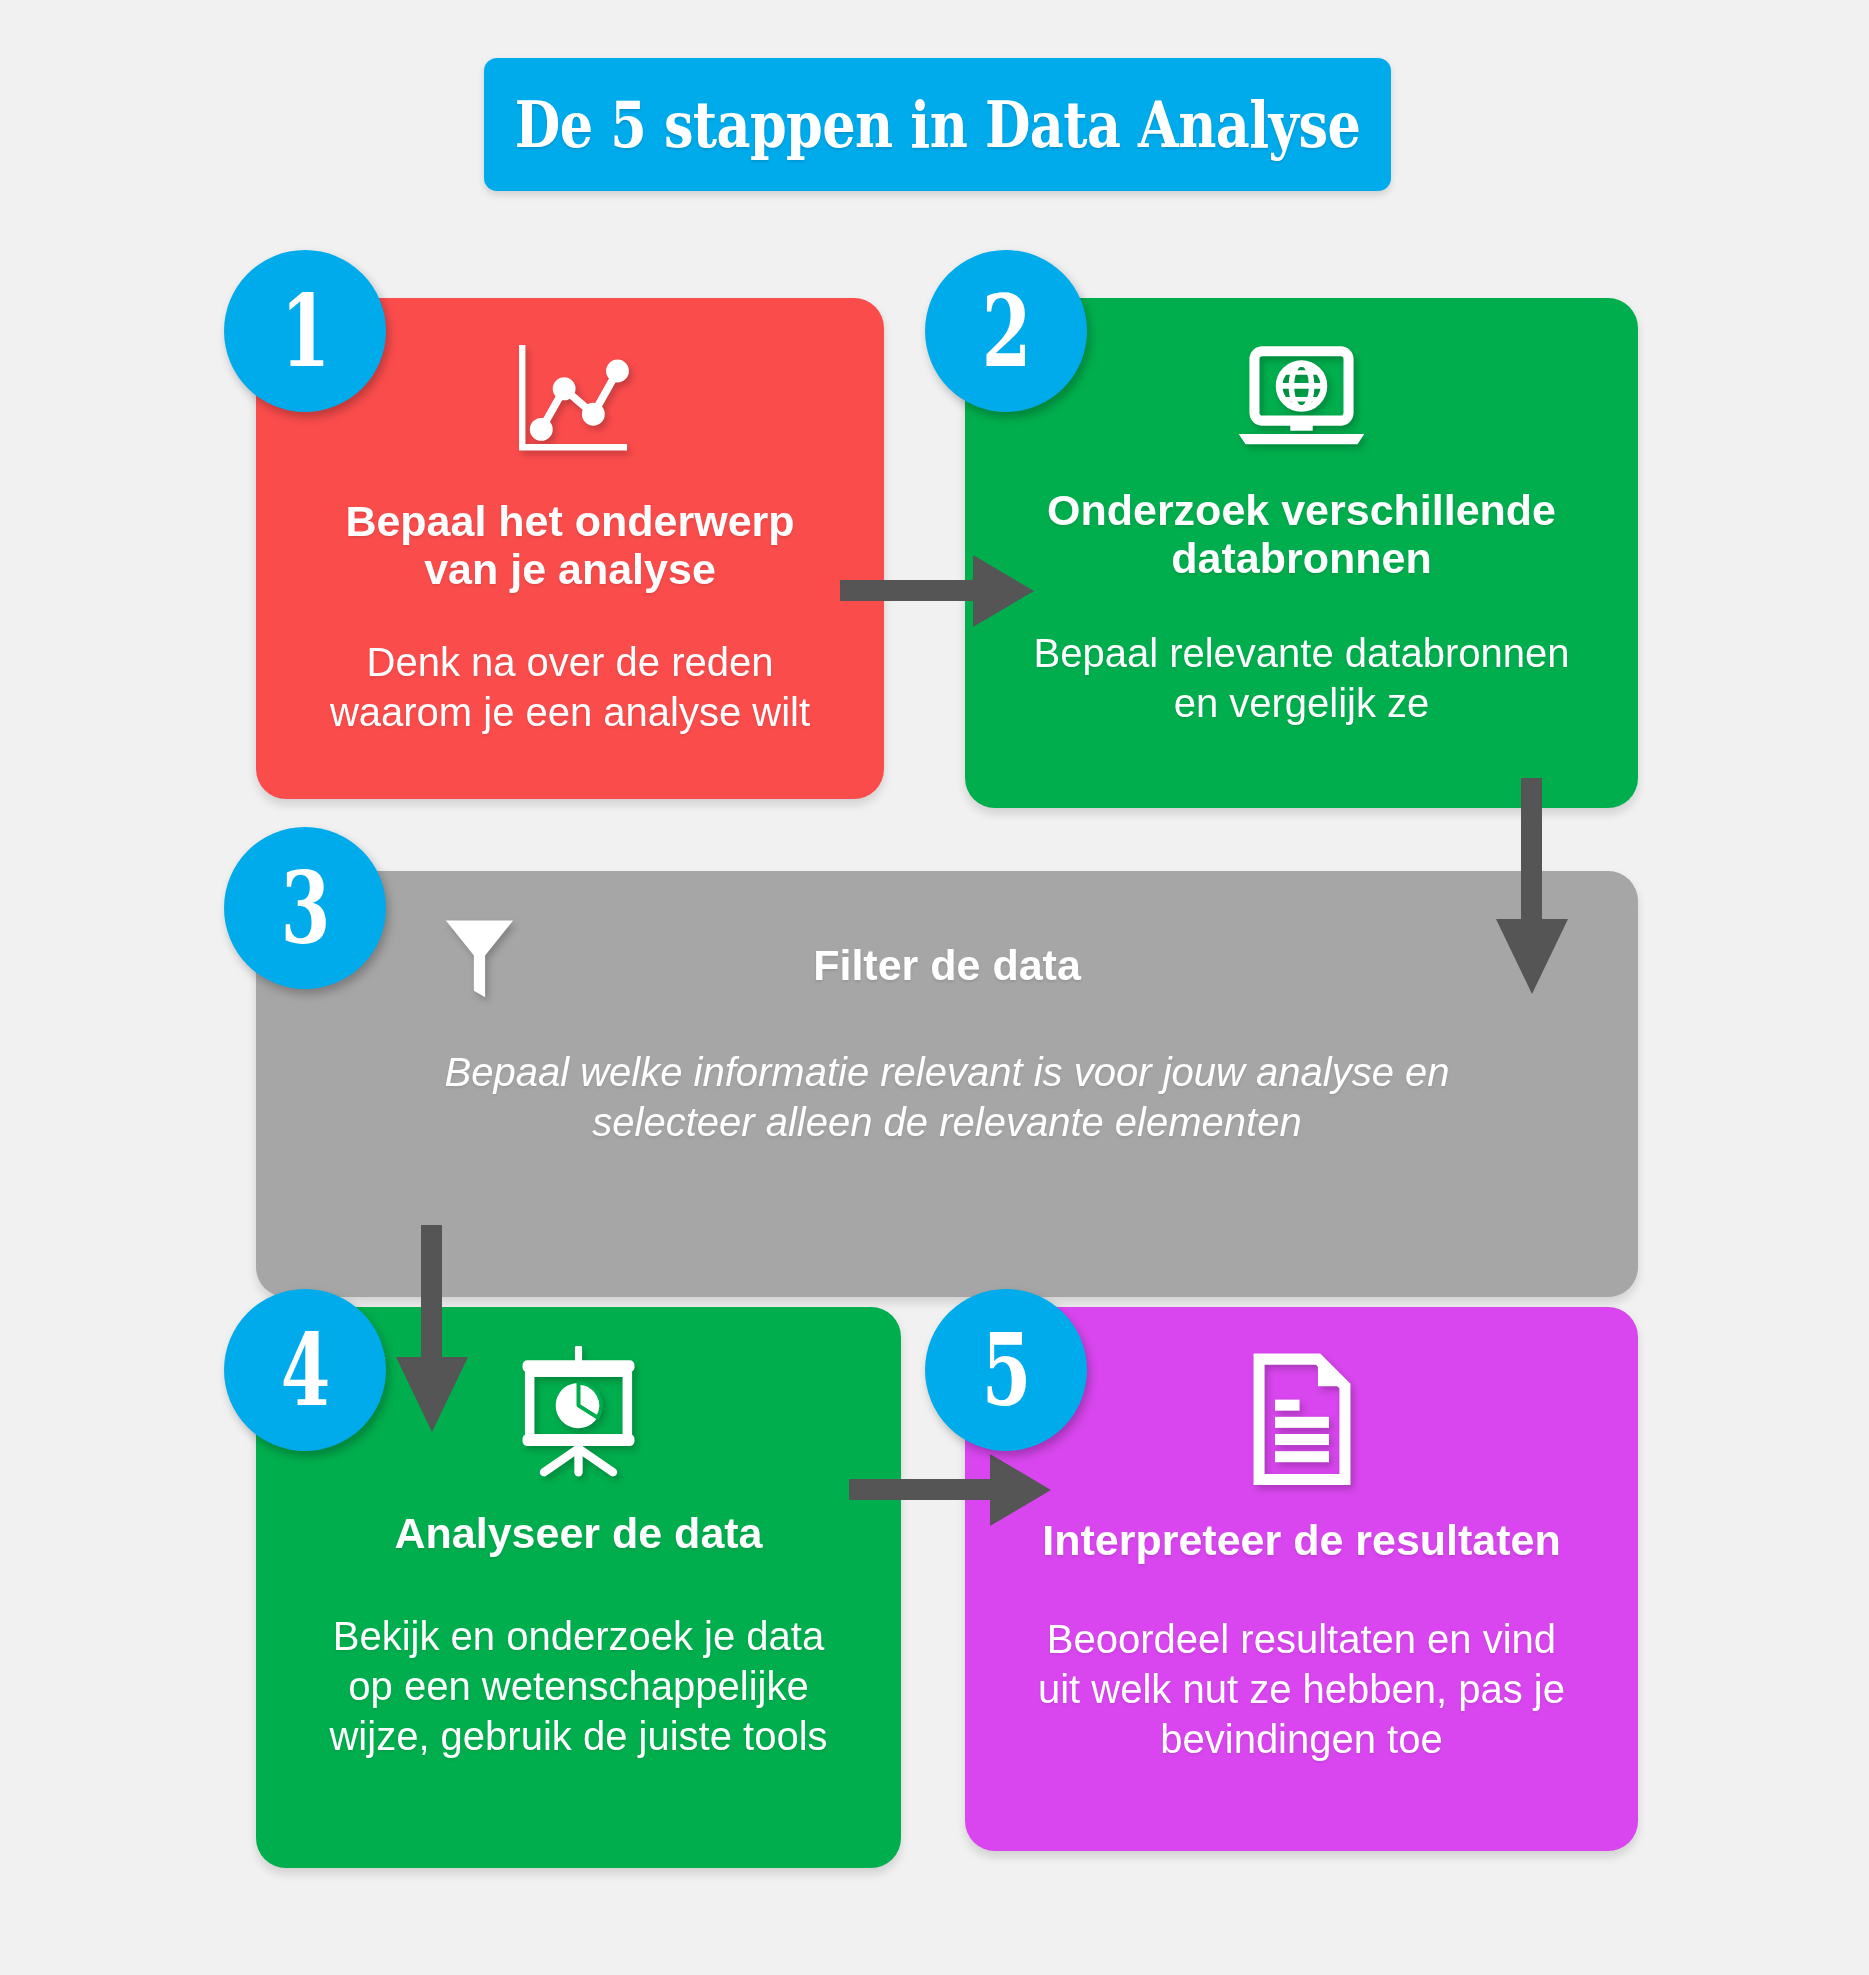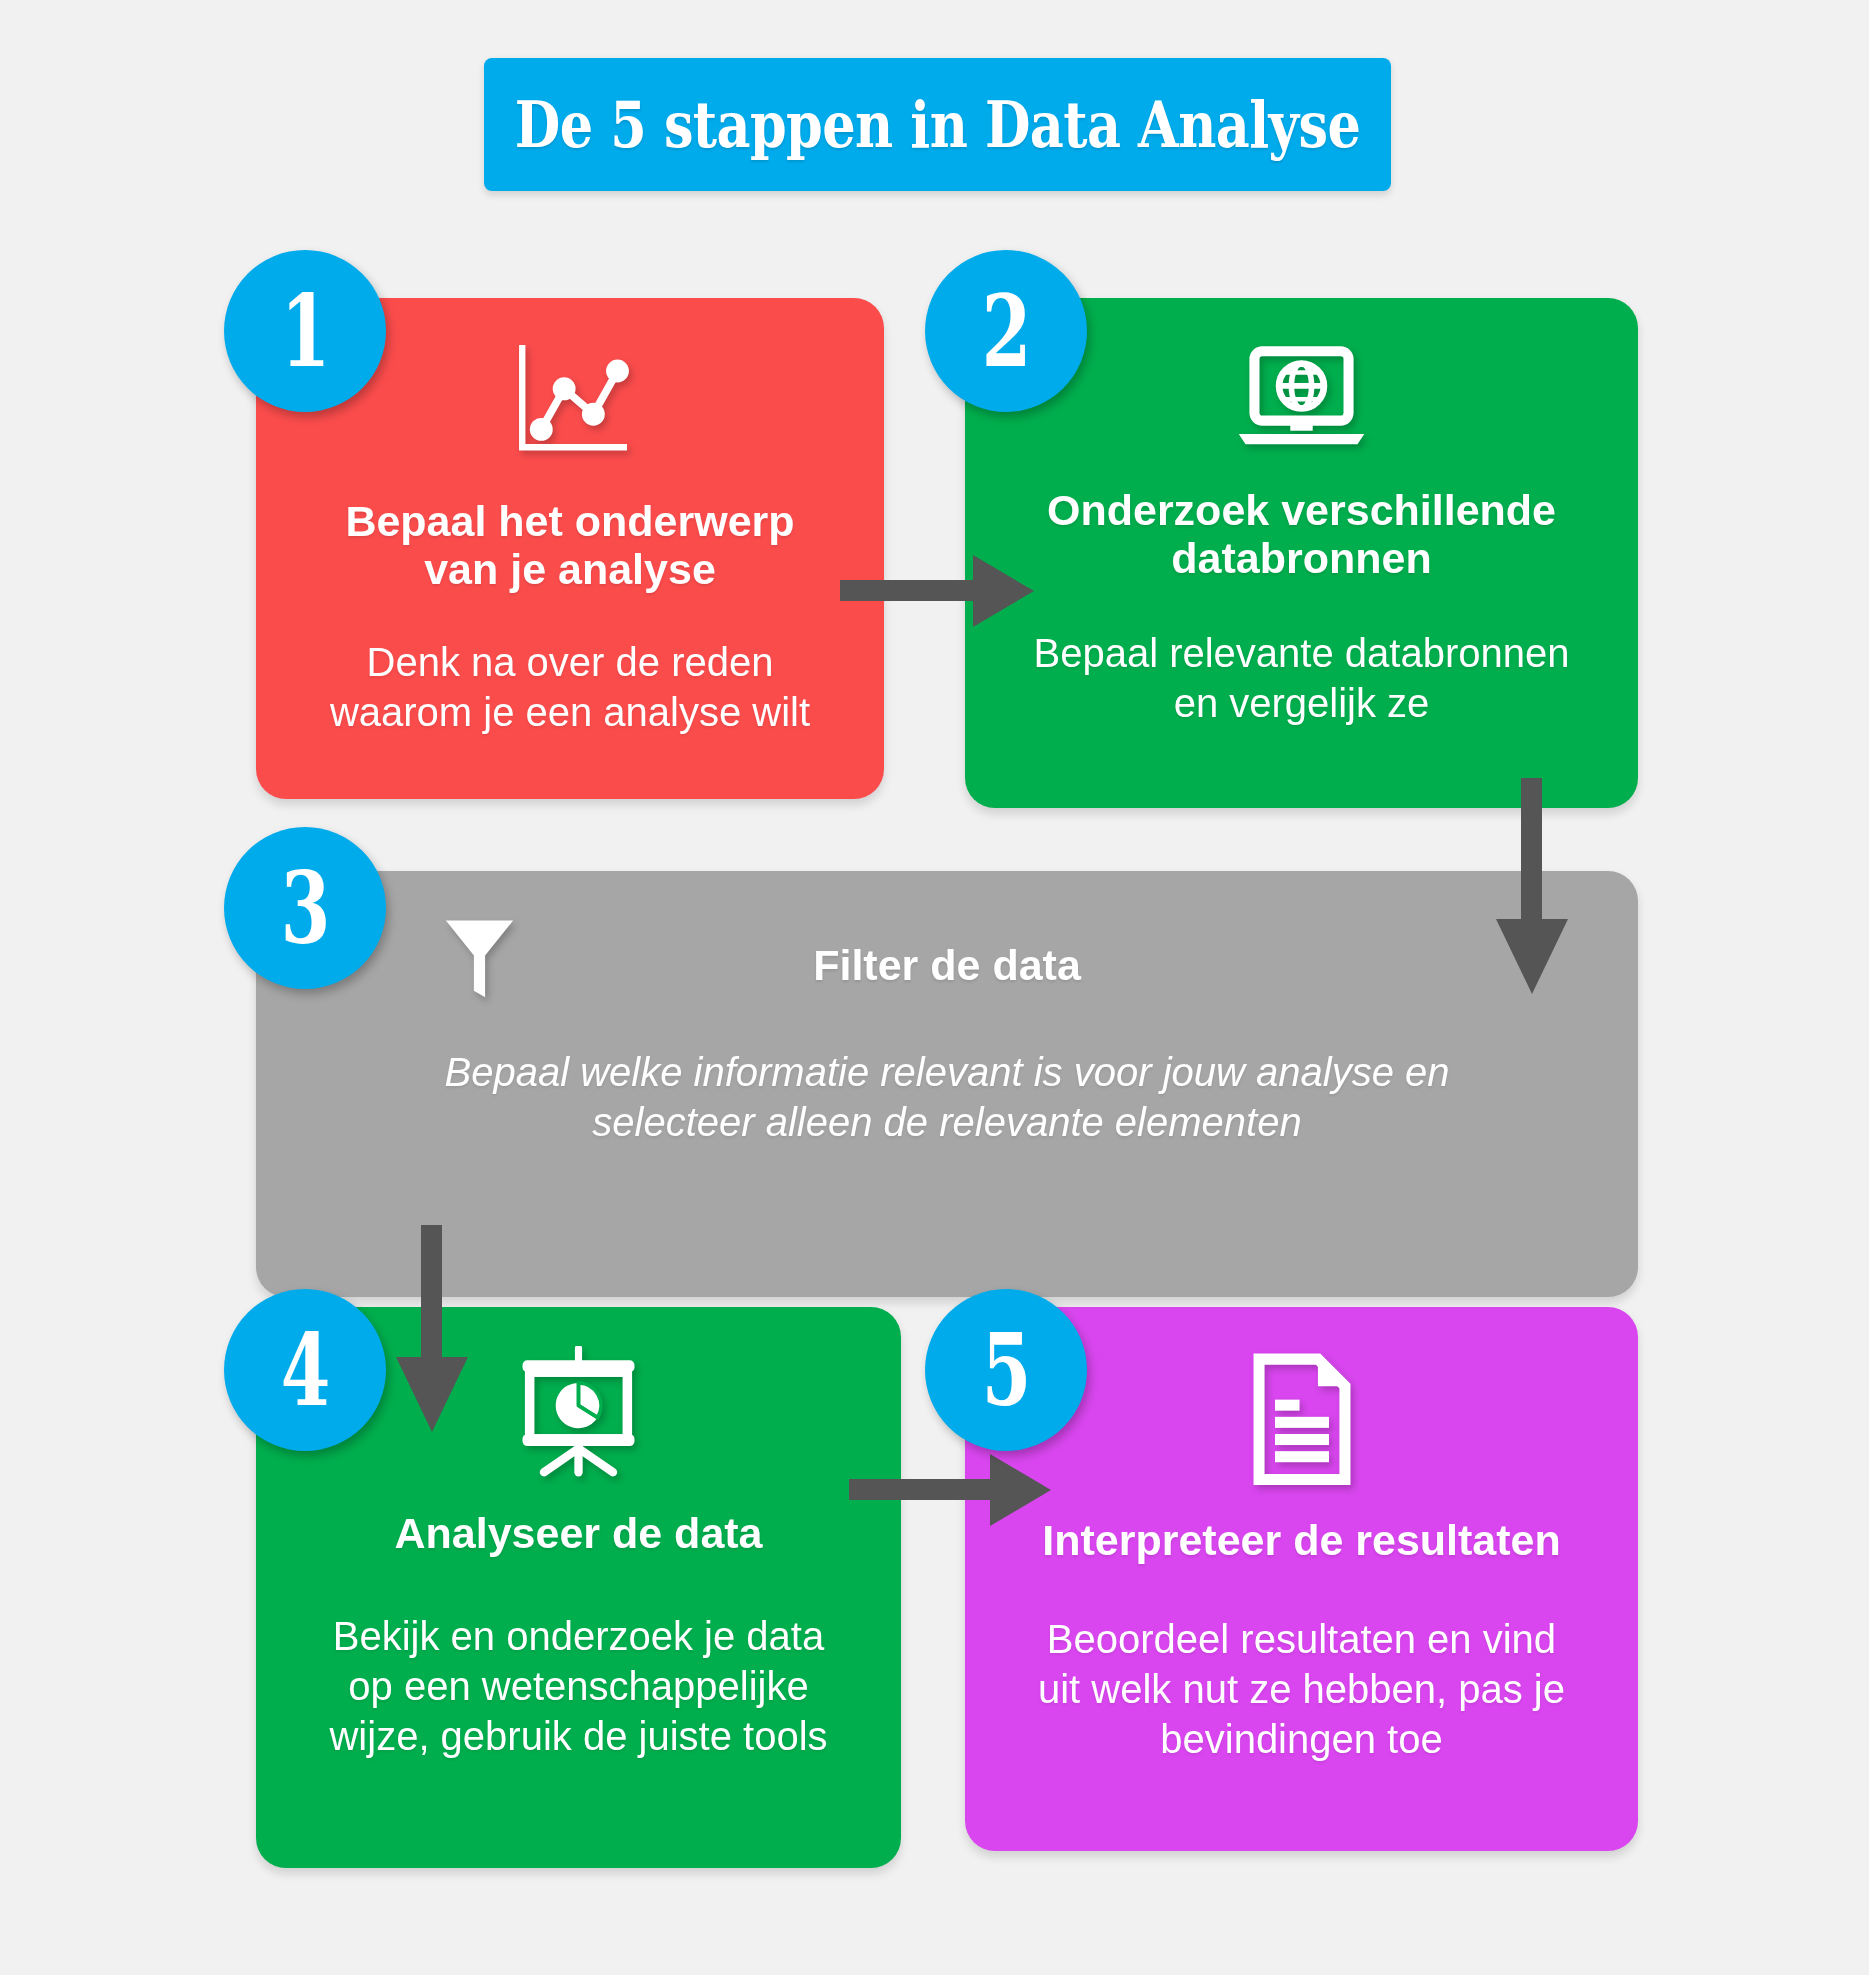--- a/index.html
+++ b/index.html
@@ -14,21 +14,21 @@
     width: 1870px; height: 1975px;
     background: #f1f1f1;
   }
 
   
   .title-banner {
     position: absolute;
     left: 484px; top: 58px;
     width: 907px; height: 133px;
     background: #00ABEC;
-    border-radius: 8px;
+    border-radius: 13px;
     display: flex; align-items: center; justify-content: center;
     box-shadow: 0 3.7px 7.5px rgba(0,0,0,0.13);
   }
   .title-text {
     color: #ffffff;
     font-family: "DejaVu Serif", serif;
     font-weight: bold;
     font-size: 64px;
     letter-spacing: -0.7px;
     transform: scaleX(0.82);

